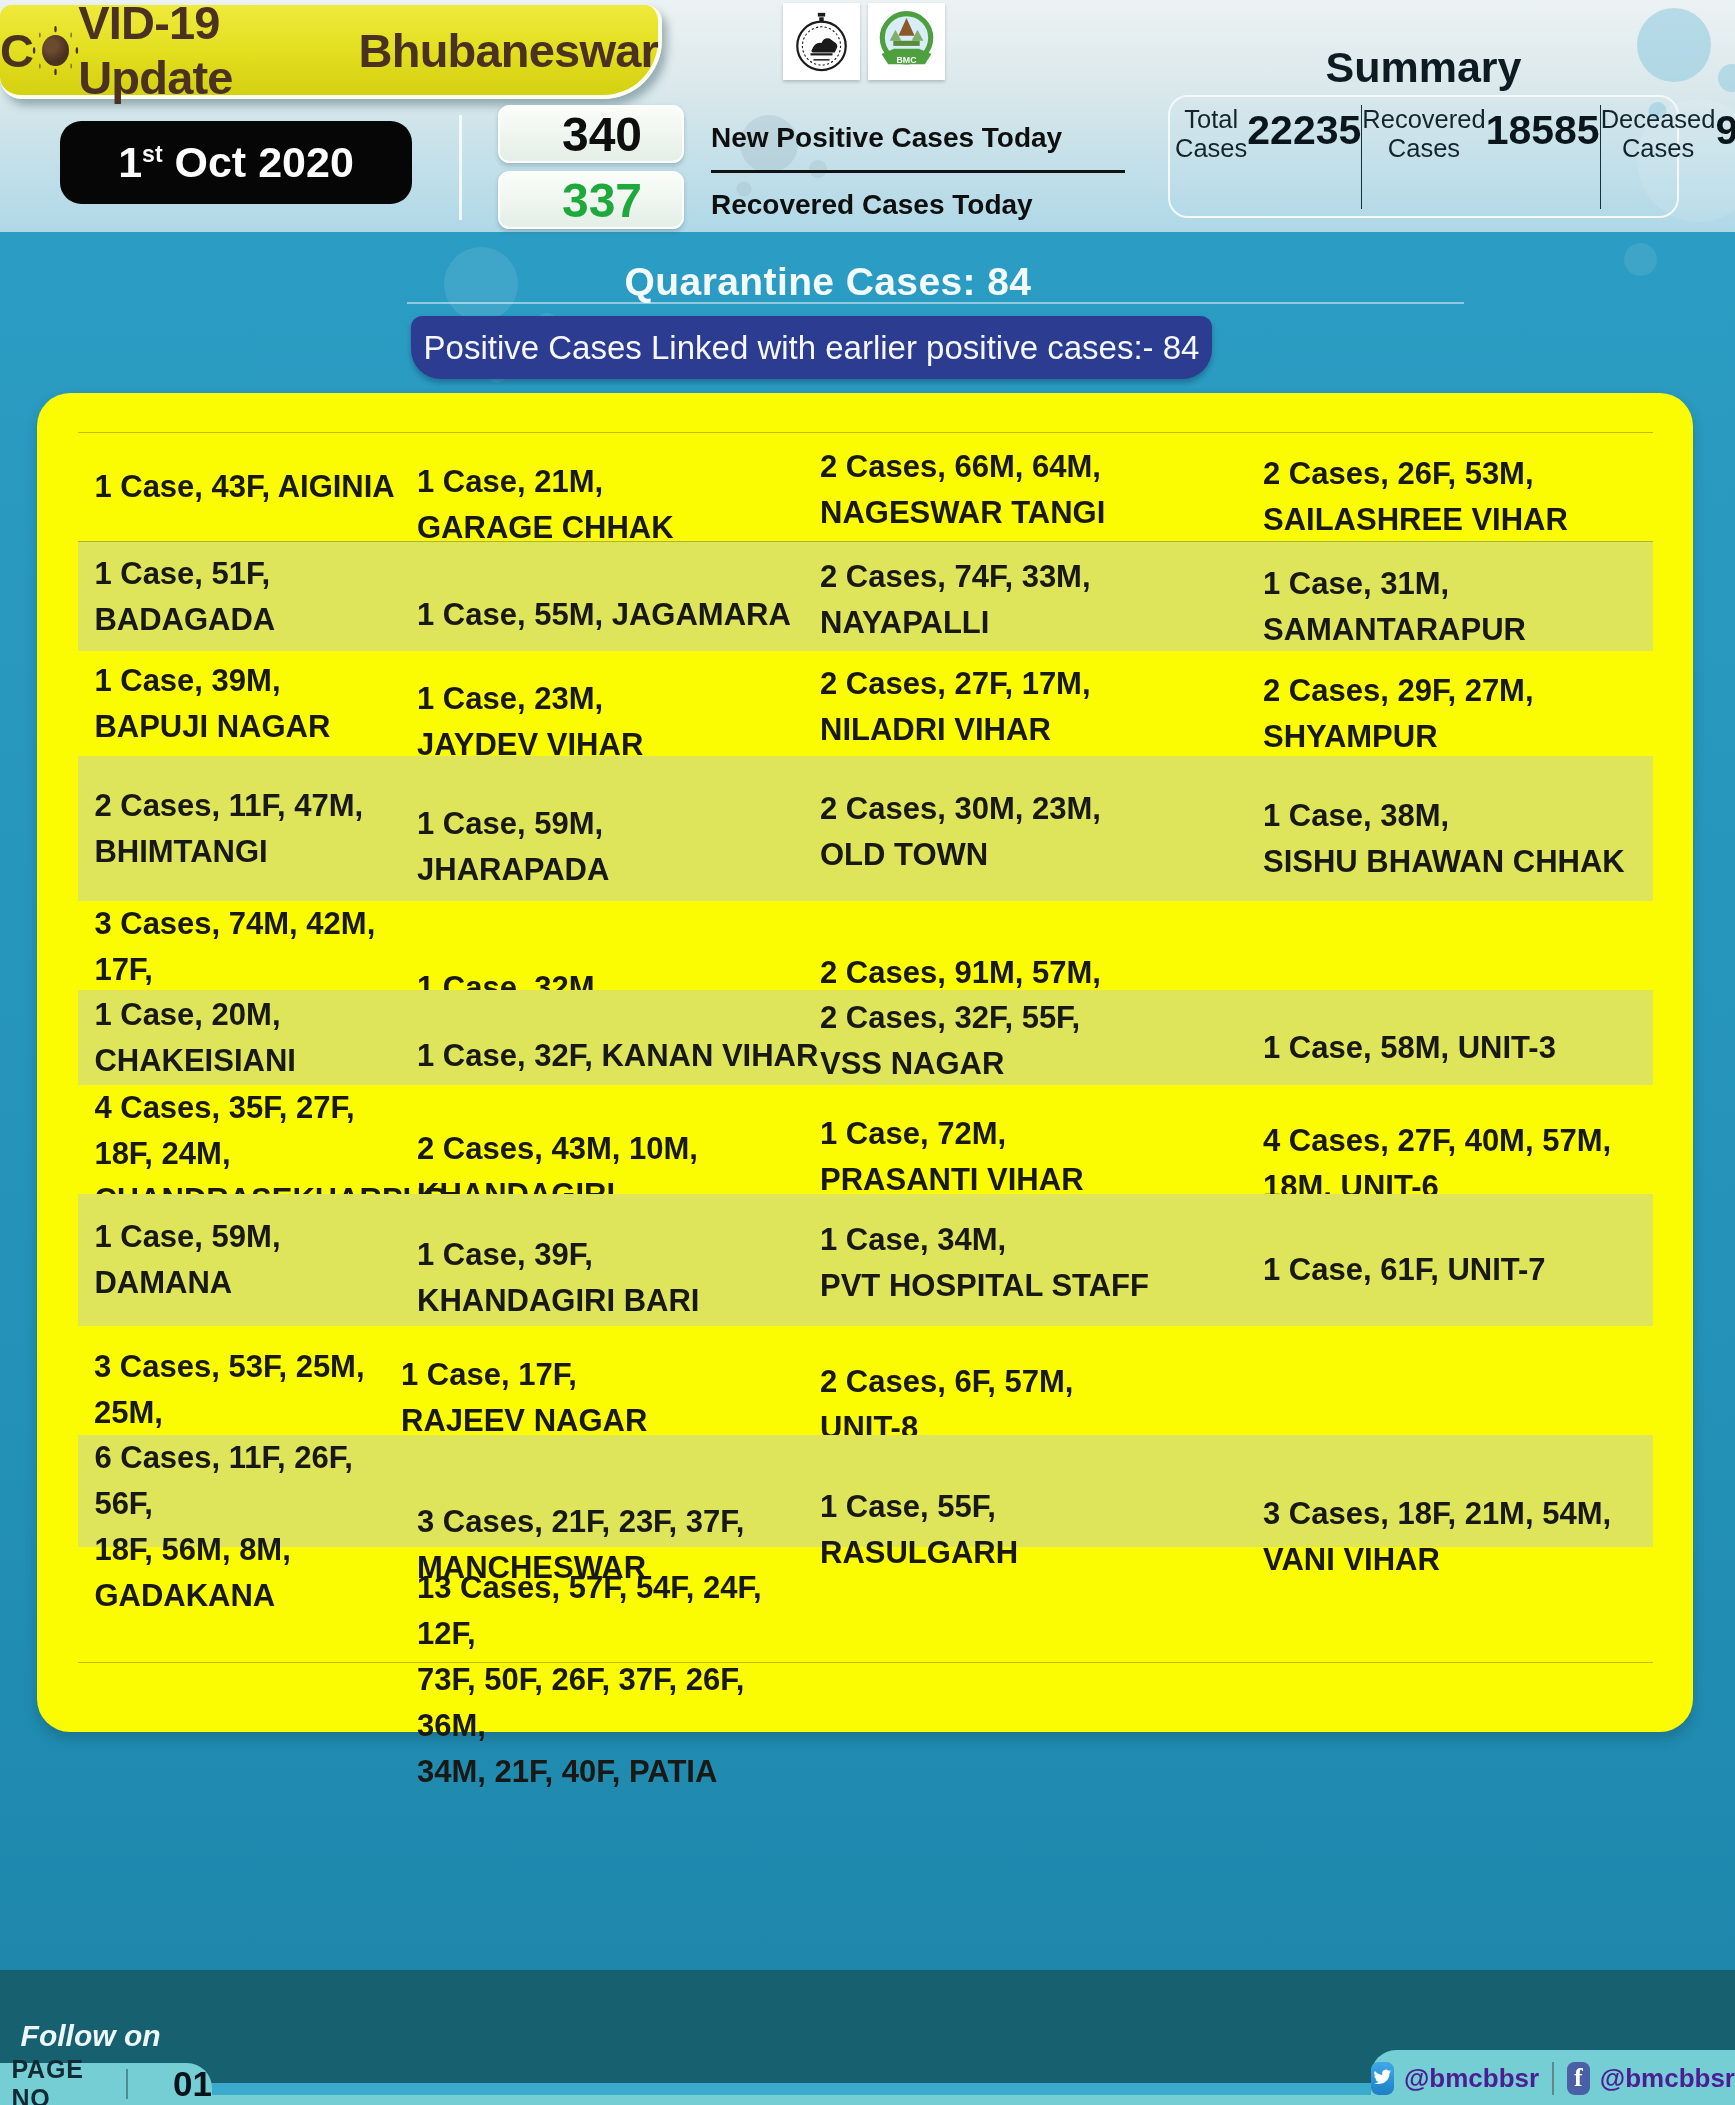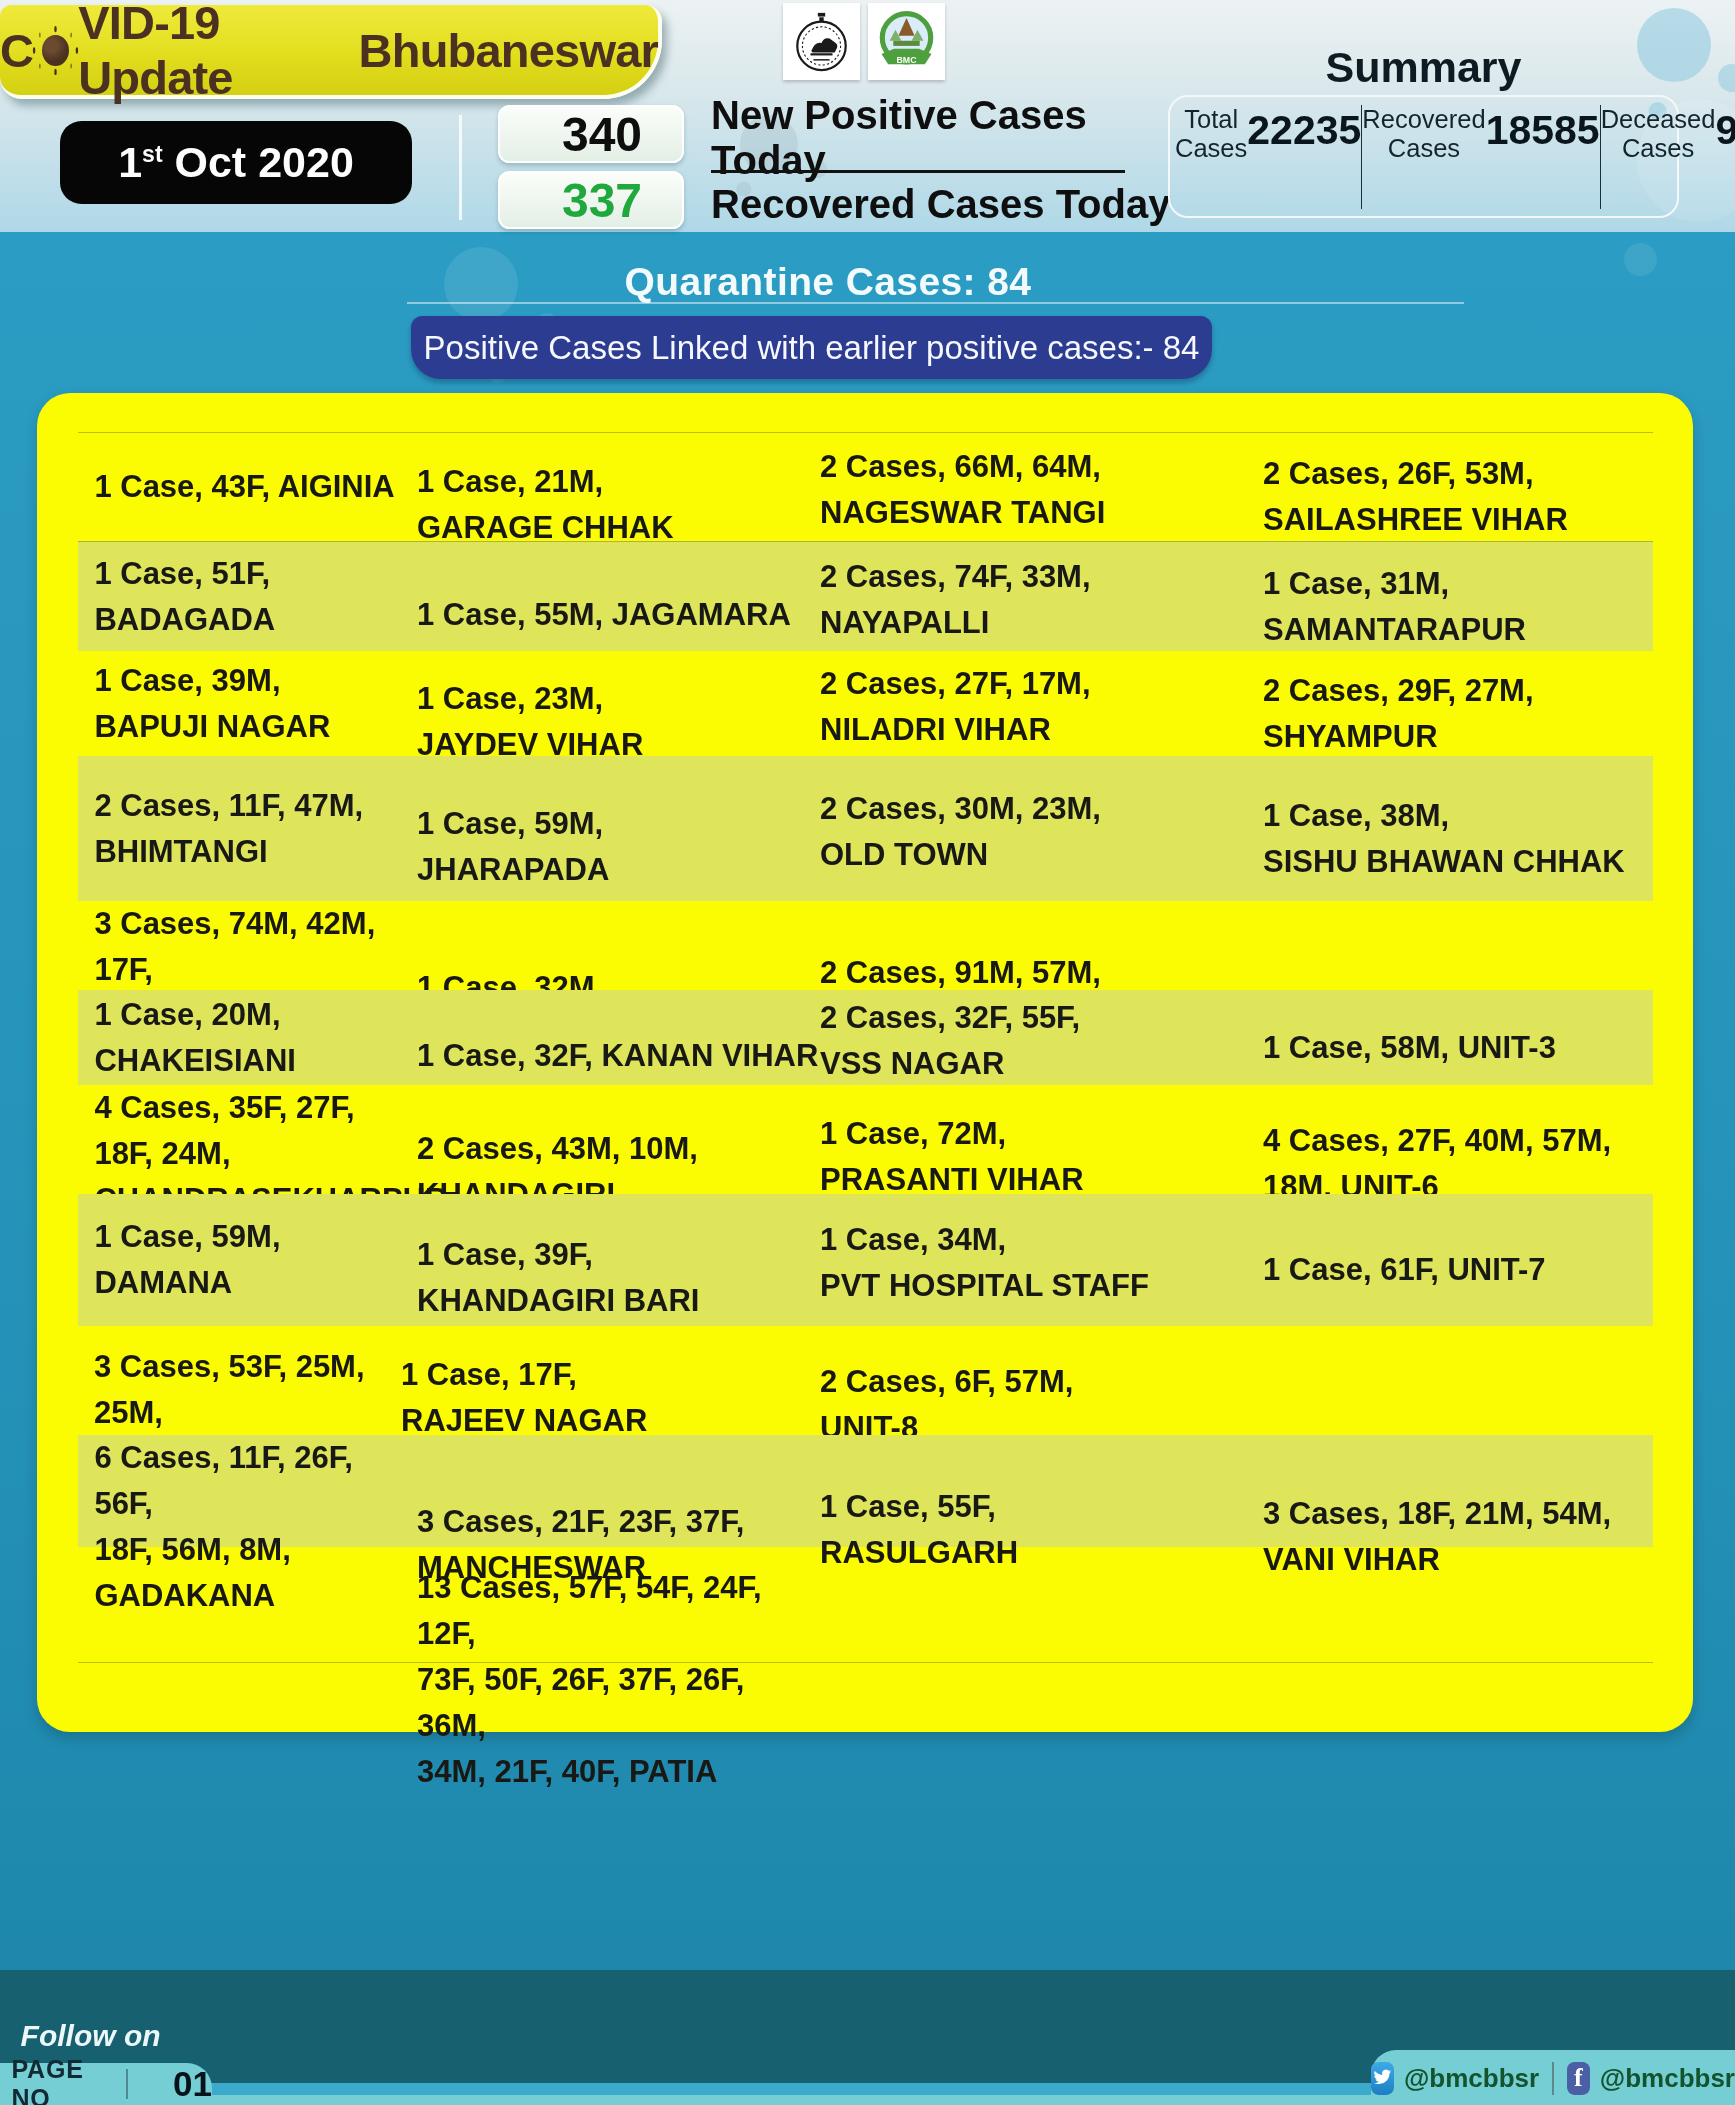--- a/index.html
+++ b/index.html
@@ -66,21 +66,21 @@
   
   .num-box { left:498px; width:186px; height:58px; border-radius:11.5px;
     background: linear-gradient(180deg,#FBFDF9 0%,#E3EFE6 100%);
     border:2.5px solid #FFFFFF; box-shadow: 0 2.5px 4.1px rgba(40,80,90,.25);
     display:flex; align-items:center; justify-content:center;
     font-size:48px; font-weight:bold; color:#0E0E0E;padding-left:22px; }
   .num-box.pos { top:105px; }
   .num-box.rec { top:171px; }
   .num-box.rec .num { color:#1FA93D; }
 
-  .day-label { left:711px; width:461px; height:51px; font-size:40px; font-weight:bold; color:#0F0F0F;
+  .day-label { left:711px; width:461px; height:51px; font-size:28px; font-weight:bold; color:#0F0F0F;
                display:flex; align-items:center; }
   .day-label.l1 { top:112px; }
   .day-label.l2 { top:179px; }
   .label-rule { left:711px; top:170px; width:414px; height:2.5px; background:#121212; }
 
   
   .summary-title { left:1168px; top:43px; width:511px; text-align:center;
     font-size:43px; font-weight:bold; color:#0E1B23; }
   .summary-box { left:1168px; top:95px; width:511px; height:123px;
     border:2.5px solid #F4F8F9; border-radius:20px; display:flex; padding:8.2px 5px 6.6px 5px; }
@@ -118,21 +118,21 @@
 
   
   .follow { left:20.6px; top:2019px; font-style:italic; font-weight:600; font-size:30px; color:#ECF7F9; }
   .left-tab { left:0; top:2063px; width:212px; height:42px; border-radius:0 25px 0 0;
     display:flex; align-items:center; padding-left:11.5px; gap:13px; }
   .page-label { font-size:25px; font-weight:bold; color:#122A33; letter-spacing:0.8px; }
   .tab-vr { width:2.5px; height:30px; background:#4E8A92; }
   .page-num { font-size:35px; font-weight:bold; color:#06131A;margin-left:32px; }
   .right-tab { left:1371px; top:2050px; width:364px; height:56px; border-radius:25px 0 0 0;
     display:flex; align-items:center; justify-content:center; gap:10px; }
-  .handle { font-size:26px; font-weight:bold; color:#14532d; }
+  .handle { font-size:26px; font-weight:bold; color:#4c1d95; }
   .sq-icon { width:33px; height:33px; border-radius:7.4px; display:flex; align-items:center; justify-content:center; }
   .sq-icon.tw { background:linear-gradient(180deg,#3FA9E8,#1D7FC4); }
   .sq-icon.fb { background:#4A5FA5; color:#fff; font-size:26px; font-weight:bold; font-family:"Liberation Serif",serif; }
   .hl-vr { width:1.6px; height:33px; background:#5E878E; margin:0 3.3px; }
 </style>
 </head>
 <body>
 
 <div class="abs header-band"></div>
 <div class="abs bg-main"></div>

